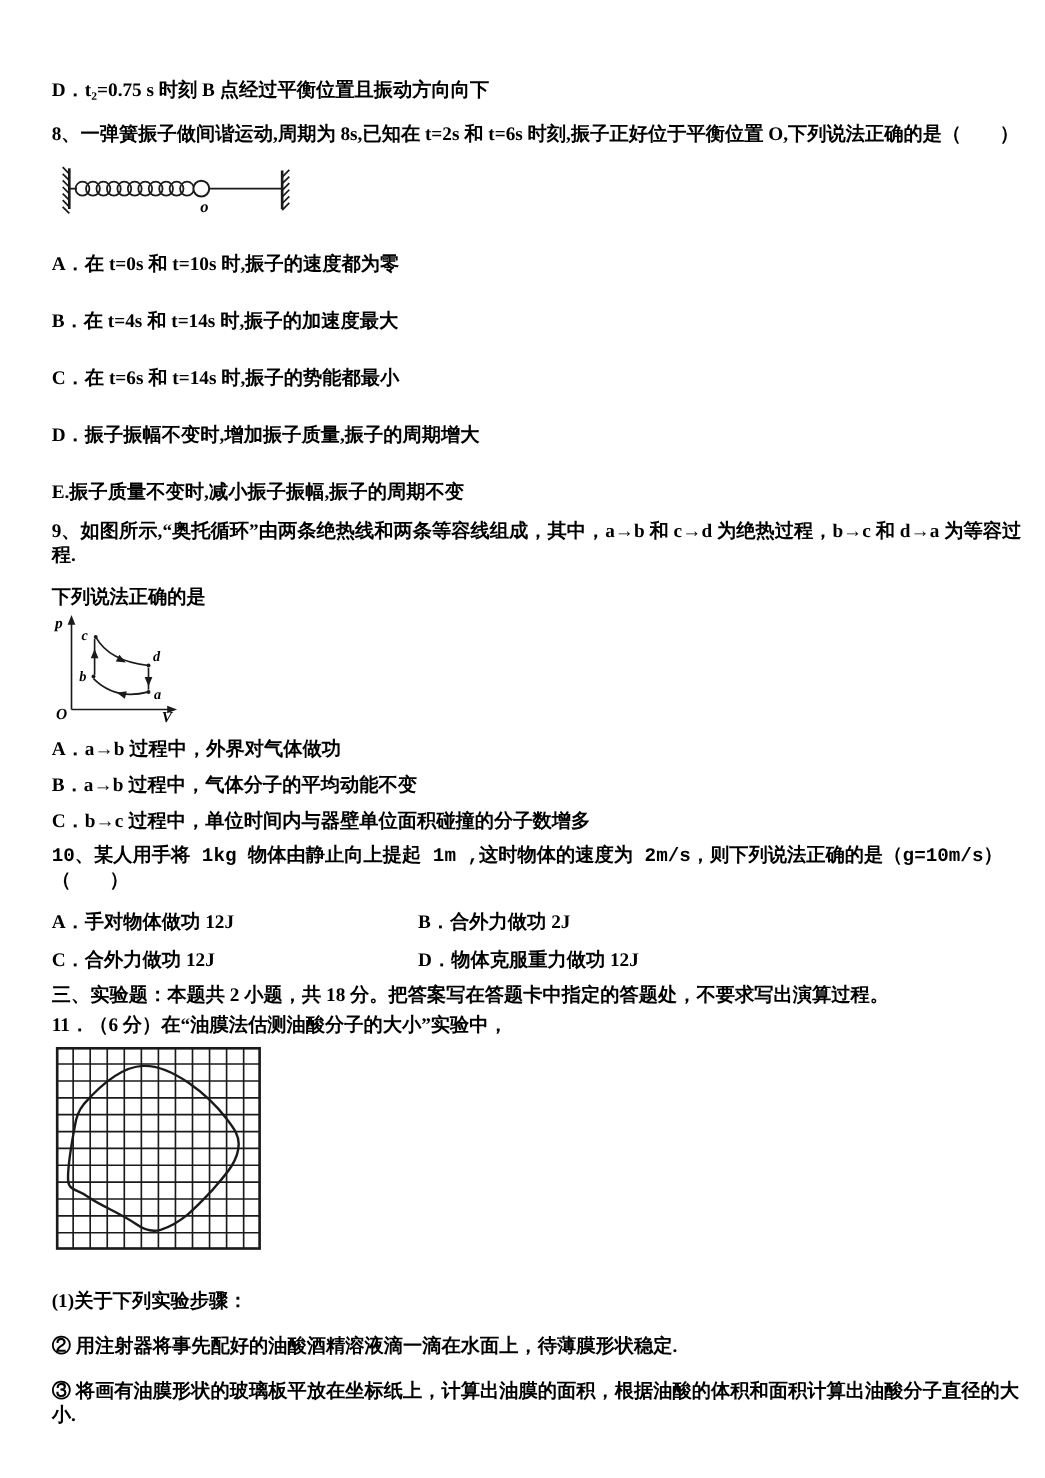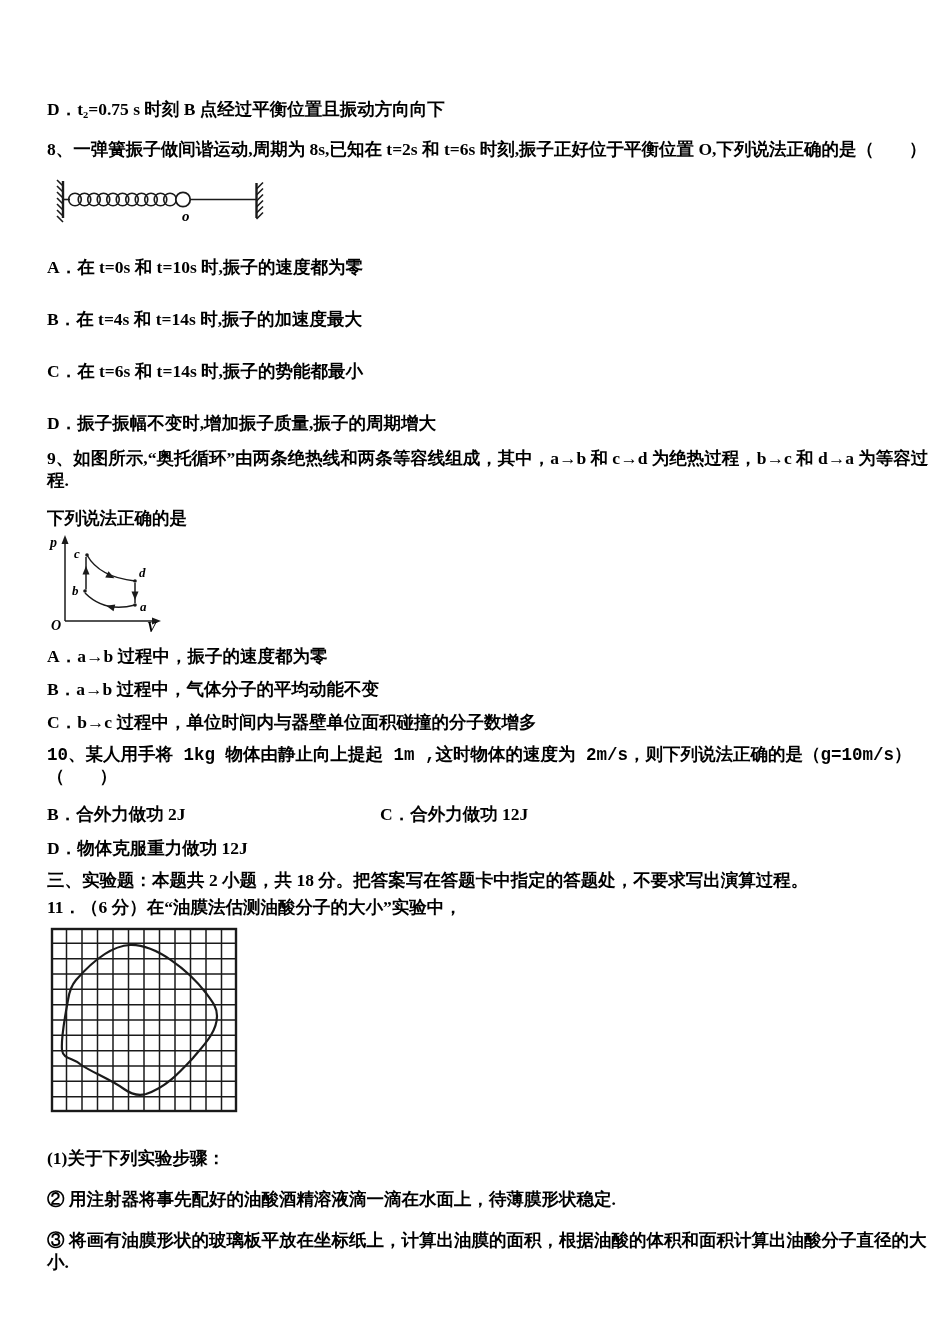--- a/index.html
+++ b/index.html
@@ -4,21 +4,21 @@
 <style>
   html,body { margin:0; padding:0; background:#ffffff; }
   body {
     width:950px; height:1344px;
     color:#000;
     font-family:"Liberation Serif","DejaVu Serif",serif;
     font-weight:700;
     font-size:17.5px;
     -webkit-font-smoothing:antialiased;
   }
-  .page { padding:98px 8px 0 47px; }
+  .page { padding:70px 8px 0 47px; }
   p { margin:0; line-height:22px; }
   .q8-stem   { margin-top:18px; }
   .spring-svg{ display:block; margin:16px 0 0 8px; }
   .q8-opts   { margin-top:32px; }
   .q8-opts p { margin-bottom:13px;margin-top:30px; }
   .q9-stem1  { margin-top:1px; }
   .q9-stem2  { margin-top:16px; }
   .pv-svg    { display:block; margin:2px 0 0 0; }
   .q9-opts   { margin-top:12px; }
   .q9-opts p { margin-bottom:11px; }
@@ -84,20 +84,21 @@
       <line x1="201.5" y1="37" x2="208" y2="30.5"></line>
       <line x1="201.5" y1="43" x2="208" y2="36.5"></line>
     </g>
   </svg>
 
   <div class="q8-opts">
     <p>A．在 t=0s 和 t=10s 时,振子的速度都为零</p>
     <p>B．在 t=4s 和 t=14s 时,振子的加速度最大</p>
     <p>C．在 t=6s 和 t=14s 时,振子的势能都最小</p>
     <p>D．振子振幅不变时,增加振子质量,振子的周期增大</p>
+    <p>E.振子质量不变时,减小振子振幅,振子的周期不变</p>
   </div>
 
   <p class="q9-stem1">9、如图所示,“奥托循环”由两条绝热线和两条等容线组成，其中，a→b 和 c→d 为绝热过程，b→c 和 d→a 为等容过程.</p>
   <p class="q9-stem2">下列说法正确的是</p>
 
   <svg class="pv-svg" width="130" height="102" viewBox="0 0 130 102">
     <g stroke="#1a1a1a" stroke-width="1.5" fill="#1a1a1a">
       <line x1="18" y1="90" x2="18" y2="9"></line>
       <polygon points="18,4 14.5,13 21.5,13" stroke="none"></polygon>
       <line x1="18" y1="90" x2="108" y2="90"></line>
@@ -125,28 +126,29 @@
       <circle cx="88" cy="50" r="1.8"></circle>
       <circle cx="88" cy="74" r="1.8"></circle>
     </g>
     <text class="dia-label" x="27" y="27" font-size="13">c</text>
     <text class="dia-label" x="25" y="64" font-size="13">b</text>
     <text class="dia-label" x="92" y="46" font-size="13">d</text>
     <text class="dia-label" x="93" y="80" font-size="13">a</text>
   </svg>
 
   <div class="q9-opts">
-    <p>A．a→b 过程中，振子的速度都为零</p>
+    <p>A．a→b 过程中，外界对气体做功</p>
     <p>B．a→b 过程中，气体分子的平均动能不变</p>
     <p>C．b→c 过程中，单位时间内与器壁单位面积碰撞的分子数增多</p>
   </div>
 
   <p class="q10-stem">10、某人用手将 1kg 物体由静止向上提起 1m ,这时物体的速度为 2m/s，则下列说法正确的是（g=10m/s）（　　）</p>
 
   <div class="q10-grid">
+    <span>A．手对物体做功 12J</span>
     <span>B．合外力做功 2J</span>
     <span>C．合外力做功 12J</span>
     <span>D．物体克服重力做功 12J</span>
   </div>
 
   <p class="sec3">三、实验题：本题共 2 小题，共 18 分。把答案写在答题卡中指定的答题处，不要求写出演算过程。</p>
 
   <p class="q11-stem">11．（6 分）在“油膜法估测油酸分子的大小”实验中，</p>
 
   <svg class="grid-svg" width="186" height="184" viewBox="0 0 186 184">

